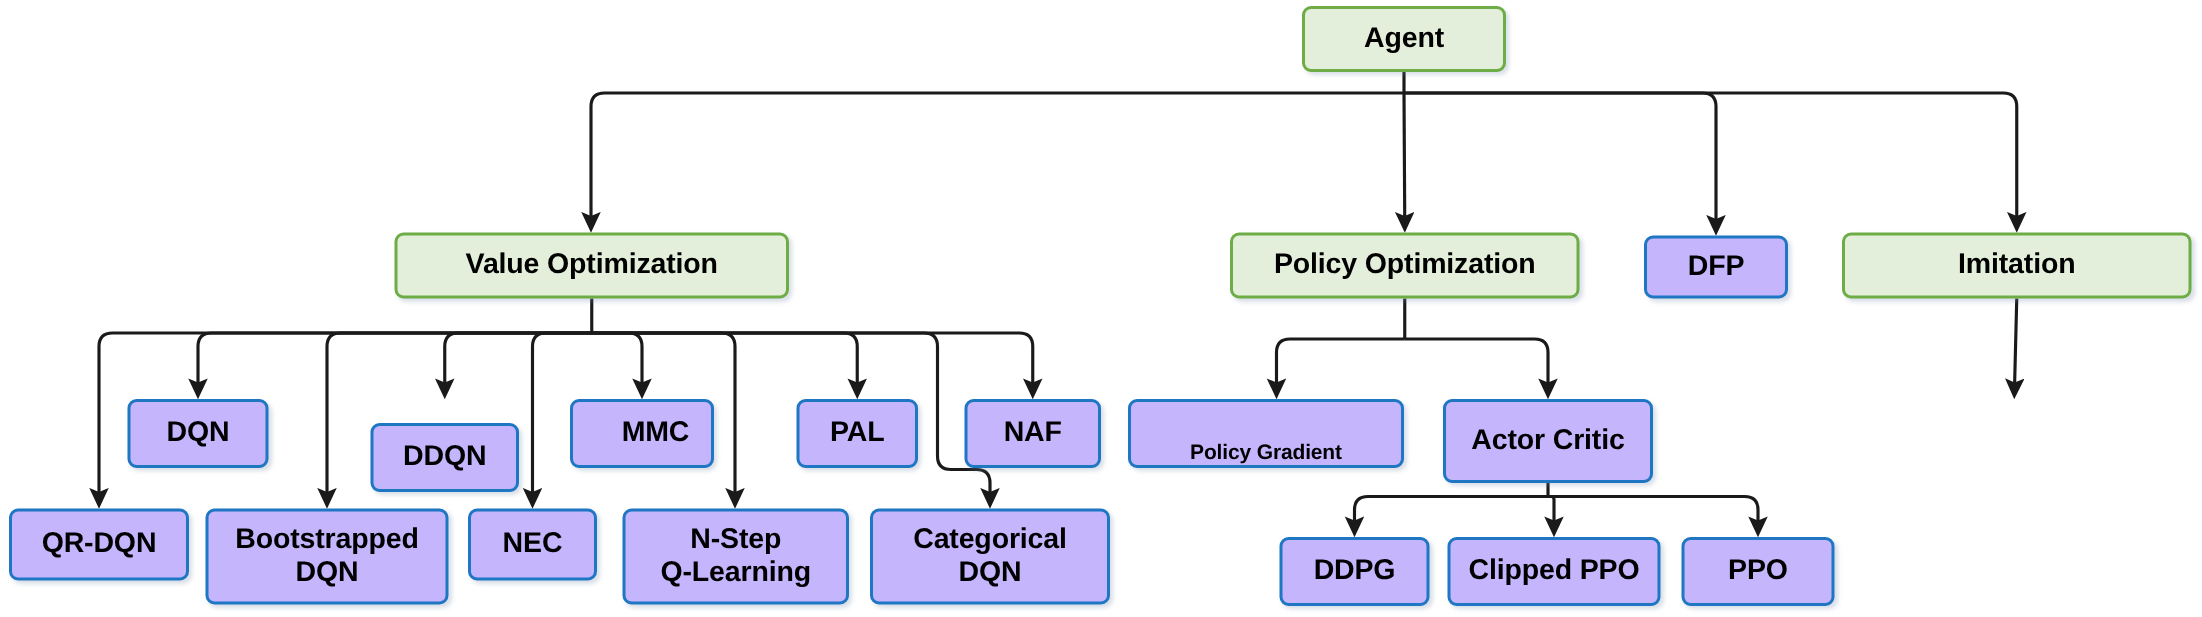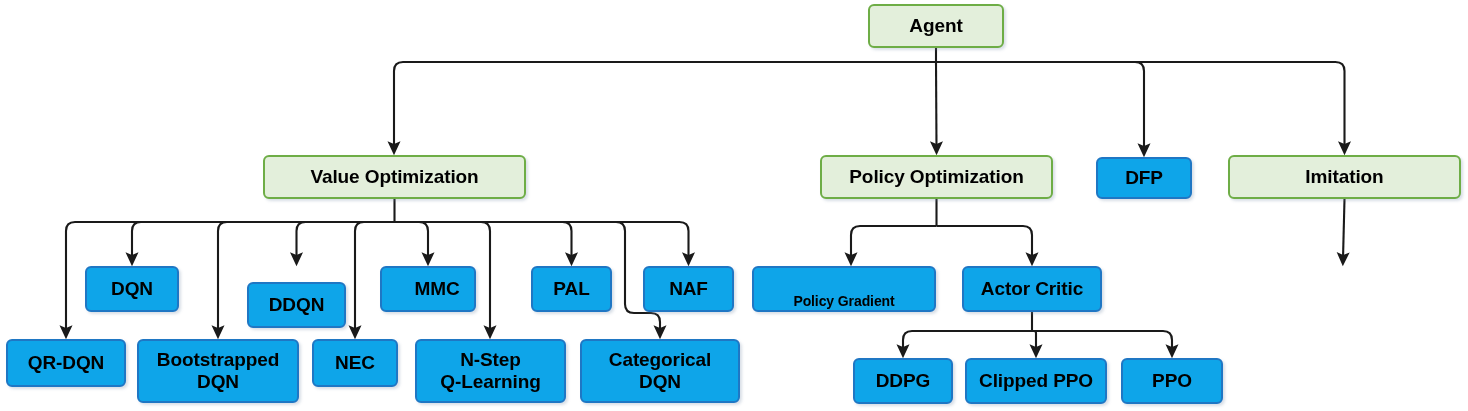--- a/index.html
+++ b/index.html
@@ -36,21 +36,21 @@
     letter-spacing: -0.1px;
     padding: 0 4px;
     z-index: 5;
     box-shadow: 2px 2px 3px rgba(120,140,170,0.28);
   }
   .node-box.green {
     background: #E3EFDB;
     border: 2.5px solid #6EAD46;
   }
   .node-box.blue {
-    background: #0ea5e9;
+    background: #c4b5fd;
     border: 2.5px solid #1F77C4;
   }
   .node-label {
     display: block;
     white-space: pre-line;
   }
 </style>
 </head>
 <body>
 
@@ -135,21 +135,21 @@
     <span class="node-label">N-Step
 Q-Learning</span>
   </div>
   <div class="node-box blue" style="left: 580px; top: 339px; width: 160px; height: 64px; font-size: 19px;">
     <span class="node-label">Categorical
 DQN</span>
   </div>
   <div class="node-box blue" style="left: 752px; top: 266px; width: 184px; height: 46px; font-size: 14px; align-items: flex-end;">
     <span class="node-label">Policy Gradient</span>
   </div>
-  <div class="node-box blue" style="left: 962px; top: 266px; width: 140px; height: 46px; font-size: 19px;">
+  <div class="node-box blue" style="left: 962px; top: 266px; width: 140px; height: 56px; font-size: 19px;">
     <span class="node-label">Actor Critic</span>
   </div>
   <div class="node-box blue" style="left: 853px; top: 358px; width: 100px; height: 46px; font-size: 19px;">
     <span class="node-label">DDPG</span>
   </div>
   <div class="node-box blue" style="left: 965px; top: 358px; width: 142px; height: 46px; font-size: 19px;">
     <span class="node-label">Clipped PPO</span>
   </div>
   <div class="node-box blue" style="left: 1121px; top: 358px; width: 102px; height: 46px; font-size: 19px;">
     <span class="node-label">PPO</span>

